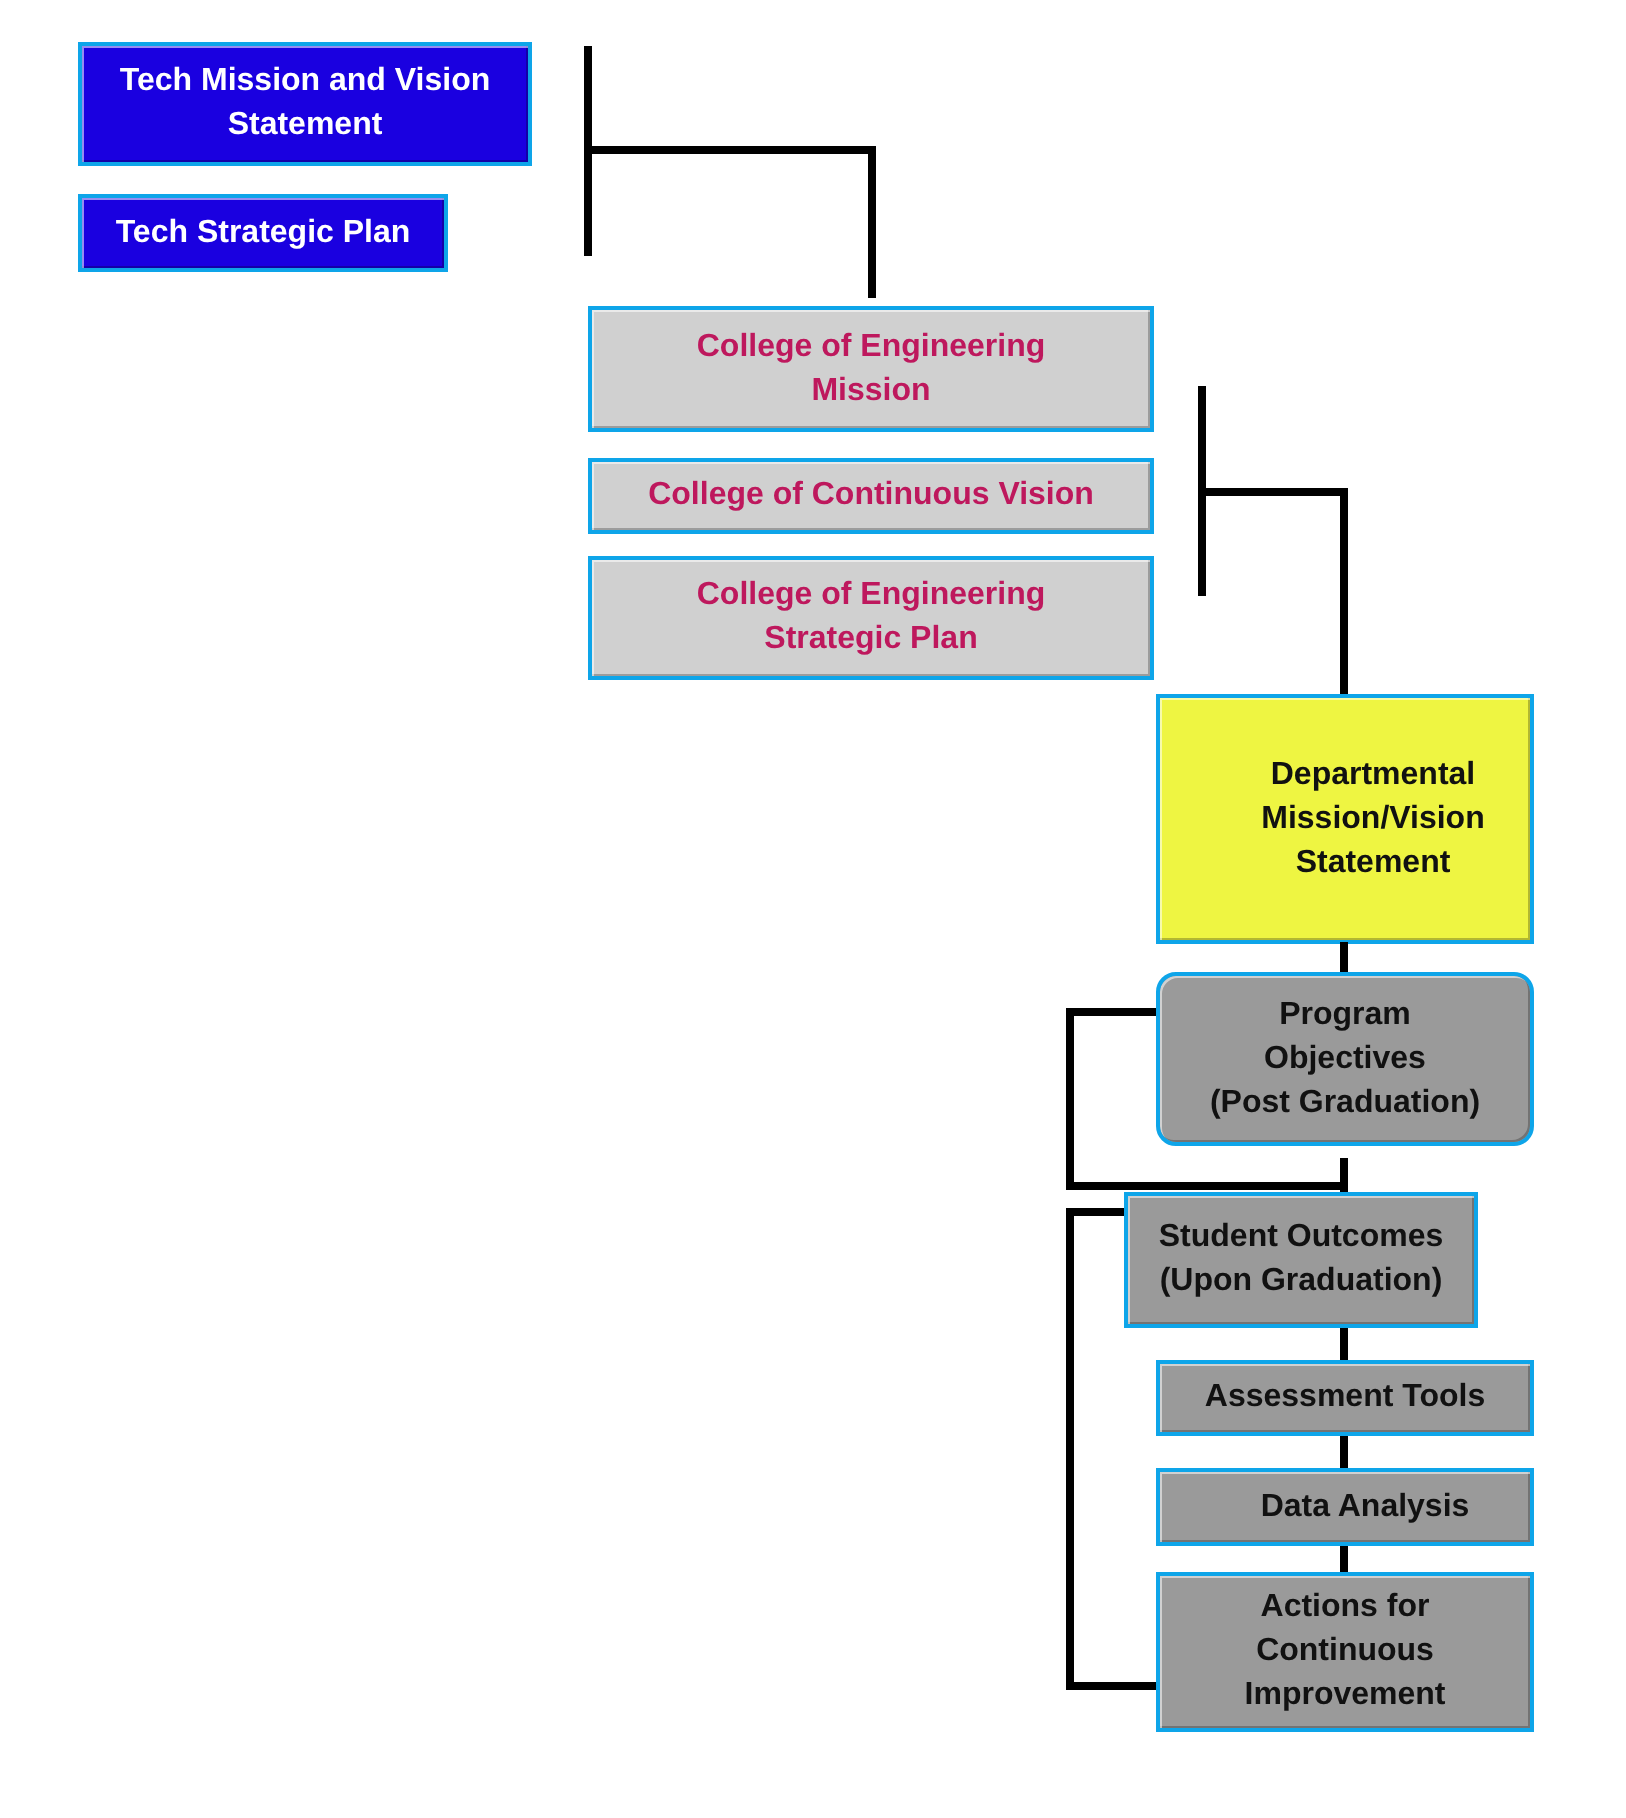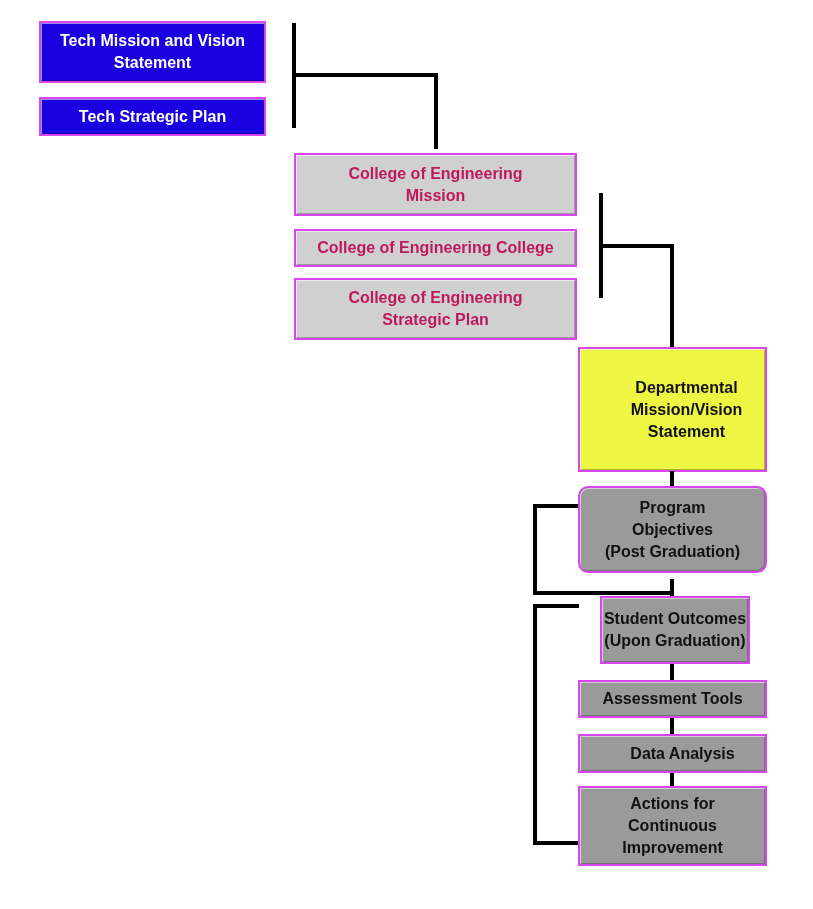--- a/index.html
+++ b/index.html
@@ -1,41 +1,41 @@
 <!DOCTYPE html>
 <html><head>
 <meta charset="utf-8">
 <style>
   html, body { margin: 0; padding: 0; background: #ffffff; }
   body { width: 813px; height: 909px; position: relative; overflow: hidden;
          font-family: "Liberation Sans", sans-serif; }
-  .box { position: absolute; box-sizing: border-box; border: 2px solid #d946ef;
+  .box { position: absolute; box-sizing: border-box; border: 2px solid #0ea5e9;
          display: flex; align-items: center; justify-content: center; text-align: center;
          font-weight: bold; font-size: 16px; line-height: 22px; white-space: pre-line;
          box-shadow: inset 1px 1px 0 rgba(255,255,255,0.55), inset -1px -1px 0 rgba(0,0,0,0.25); }
   .blue { background: #1a00e0; color: #ffffff; }
   .lgray { background: #d0d0d0; color: #be185d; }
   .yellow { background: #eef542; color: #111; }
   .dgray { background: #9a9a9a; color: #111; }
   .line { position: absolute; background: #000; }
 </style>
 </head>
 <body>
 
 <div class="box blue" style="left:39px; top:21px; width:227px; height:62px;">Tech Mission and Vision
 Statement</div>
-<div class="box blue" style="left:39px; top:97px; width:227px; height:39px;">Tech Strategic Plan</div>
+<div class="box blue" style="left:39px; top:97px; width:185px; height:39px;">Tech Strategic Plan</div>
 
 <div class="line" style="left:292px; top:23px; width:4px; height:105px;"></div>
 <div class="line" style="left:292px; top:73px; width:146px; height:4px;"></div>
 <div class="line" style="left:434px; top:73px; width:4px; height:76px;"></div>
 
 <div class="box lgray" style="left:294px; top:153px; width:283px; height:63px;">College of Engineering
 Mission</div>
-<div class="box lgray" style="left:294px; top:229px; width:283px; height:38px;">College of Engineering College</div>
+<div class="box lgray" style="left:294px; top:229px; width:283px; height:38px;">College of Continuous Vision</div>
 <div class="box lgray" style="left:294px; top:278px; width:283px; height:62px;">College of Engineering
 Strategic Plan</div>
 
 <div class="line" style="left:599px; top:193px; width:4px; height:105px;"></div>
 <div class="line" style="left:599px; top:244px; width:75px; height:4px;"></div>
 <div class="line" style="left:670px; top:244px; width:4px; height:104px;"></div>
 
 <div class="box yellow" style="left:578px; top:347px; width:189px; height:125px;padding-left:28px;">Departmental
 Mission/Vision
 Statement</div>
@@ -50,19 +50,19 @@
 <div class="line" style="left:533px; top:504px; width:4px; height:91px;"></div>
 <div class="line" style="left:533px; top:591px; width:141px; height:4px;"></div>
 
 <div class="line" style="left:533px; top:604px; width:46px; height:4px;"></div>
 <div class="line" style="left:533px; top:604px; width:4px; height:241px;"></div>
 <div class="line" style="left:533px; top:841px; width:46px; height:4px;"></div>
 
 <div class="box dgray" style="left:578px; top:486px; width:189px; height:87px;border-radius:10px;">Program
 Objectives
 (Post Graduation)</div>
-<div class="box dgray" style="left:600px; top:596px; width:150px; height:68px;">Student Outcomes
+<div class="box dgray" style="left:562px; top:596px; width:177px; height:68px;">Student Outcomes
 (Upon Graduation)</div>
 <div class="box dgray" style="left:578px; top:680px; width:189px; height:38px;">Assessment Tools</div>
 <div class="box dgray" style="left:578px; top:734px; width:189px; height:39px;padding-left:20px;">Data Analysis</div>
 <div class="box dgray" style="left:578px; top:786px; width:189px; height:80px;">Actions for
 Continuous
 Improvement</div>
 
 </body></html>

